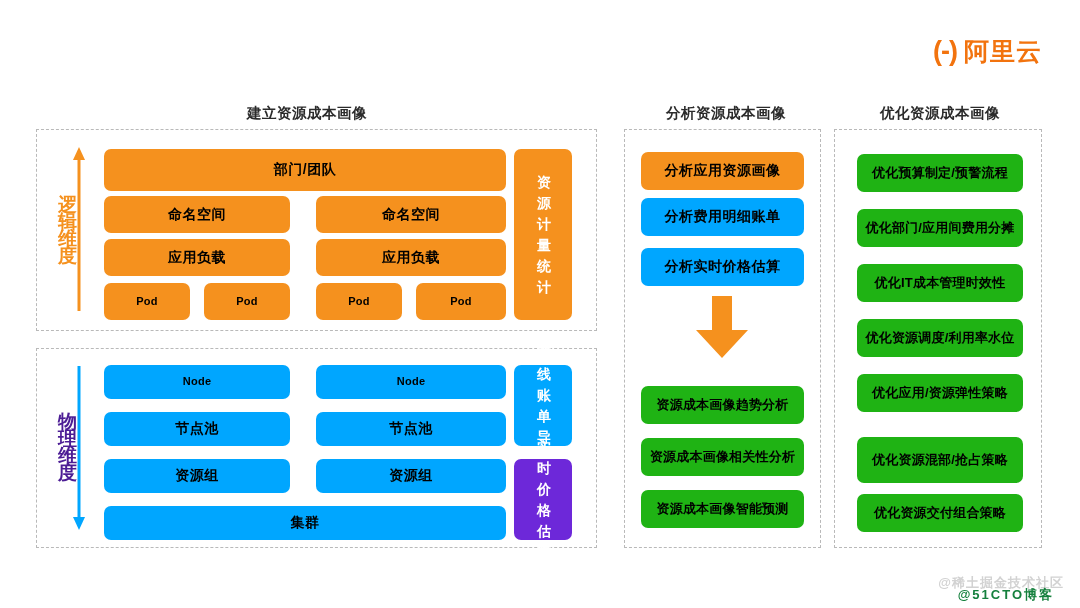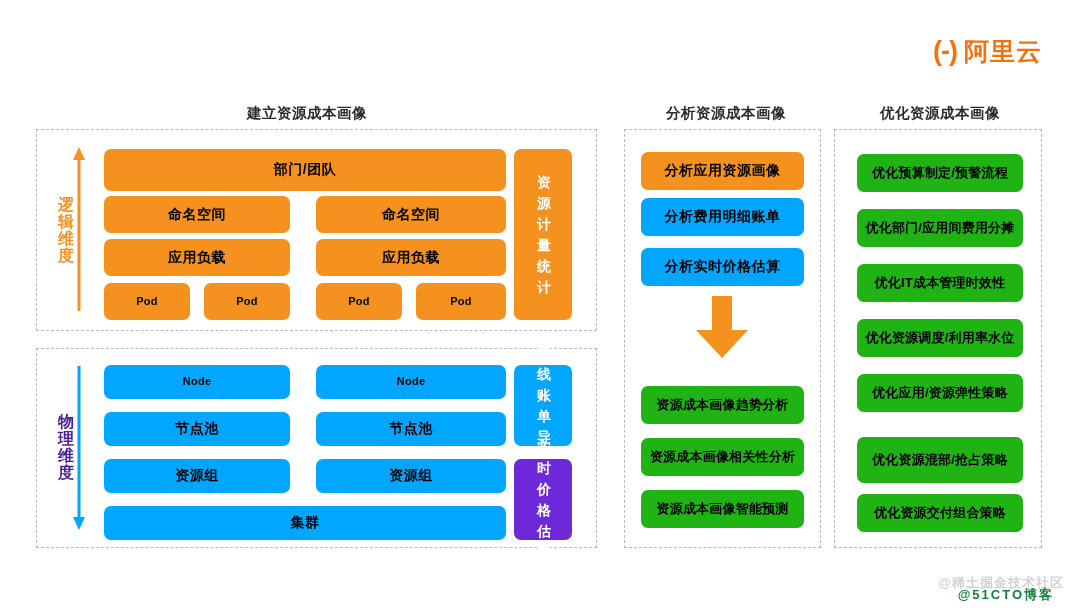--- a/index.html
+++ b/index.html
@@ -63,21 +63,21 @@
     background: #fff;
   }
   #panel-logical  { left: 36px;  top: 129px; width: 561px; height: 202px; }
   #panel-physical { left: 36px;  top: 348px; width: 561px; height: 200px; }
   #panel-analyze  { left: 624px; top: 129px; width: 197px; height: 419px; }
   #panel-optimize { left: 834px; top: 129px; width: 208px; height: 419px; }
 
   
   .dim-label {
     position: absolute;
-    font-size: 16px;
+    font-size: 19px;
     font-weight: bold;
     line-height: 17px;
     width: 16px;
     text-align: center;
     white-space: normal;
     word-break: break-all;
   }
   .dim-label.orange { color: #F5911E; }
   .dim-label.blue   { color: #4c1d95; }
   #dim-logical  { left: 58px; top: 196px; }

